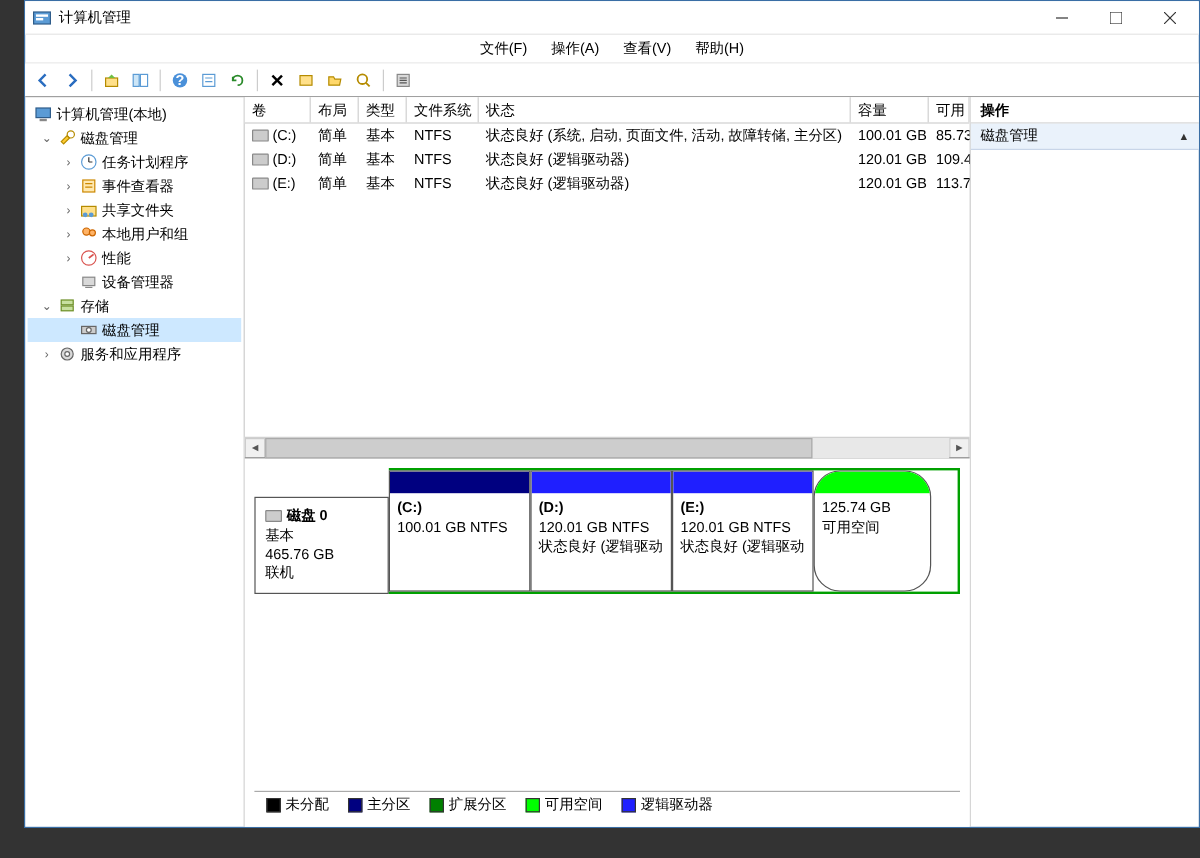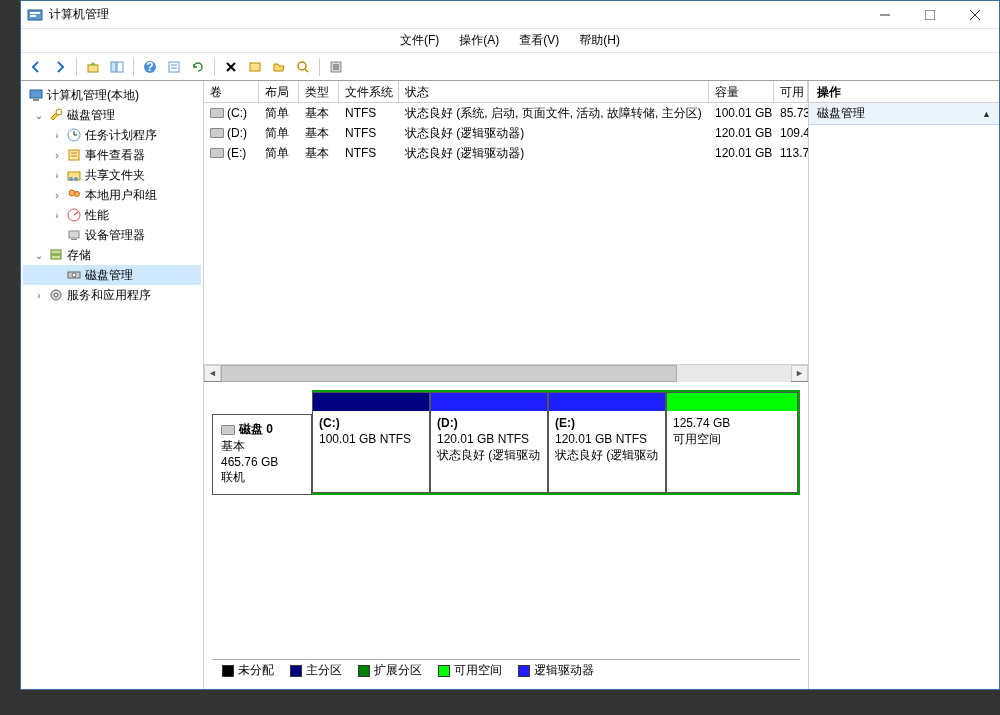--- a/index.html
+++ b/index.html
@@ -374,21 +374,21 @@
                 </div>
               </div>
               <div class="part" style="width: 118px;">
                 <div class="phead" style="background:#1f1fff"></div>
                 <div class="pbody">
                   <div class="pname">(E:)</div>
                   <div>120.01 GB NTFS</div>
                   <div>状态良好 (逻辑驱动</div>
                 </div>
               </div>
-              <div class="part" style="width: 132px;">
+              <div class="part" style="width: 98px; border-radius: 22px;">
                 <div class="phead" style="background:#00ff00"></div>
                 <div class="pbody">
                   <div>125.74 GB</div>
                   <div>可用空间</div>
                 </div>
               </div>
             </div>
         </div>
 
         <div class="legend">

